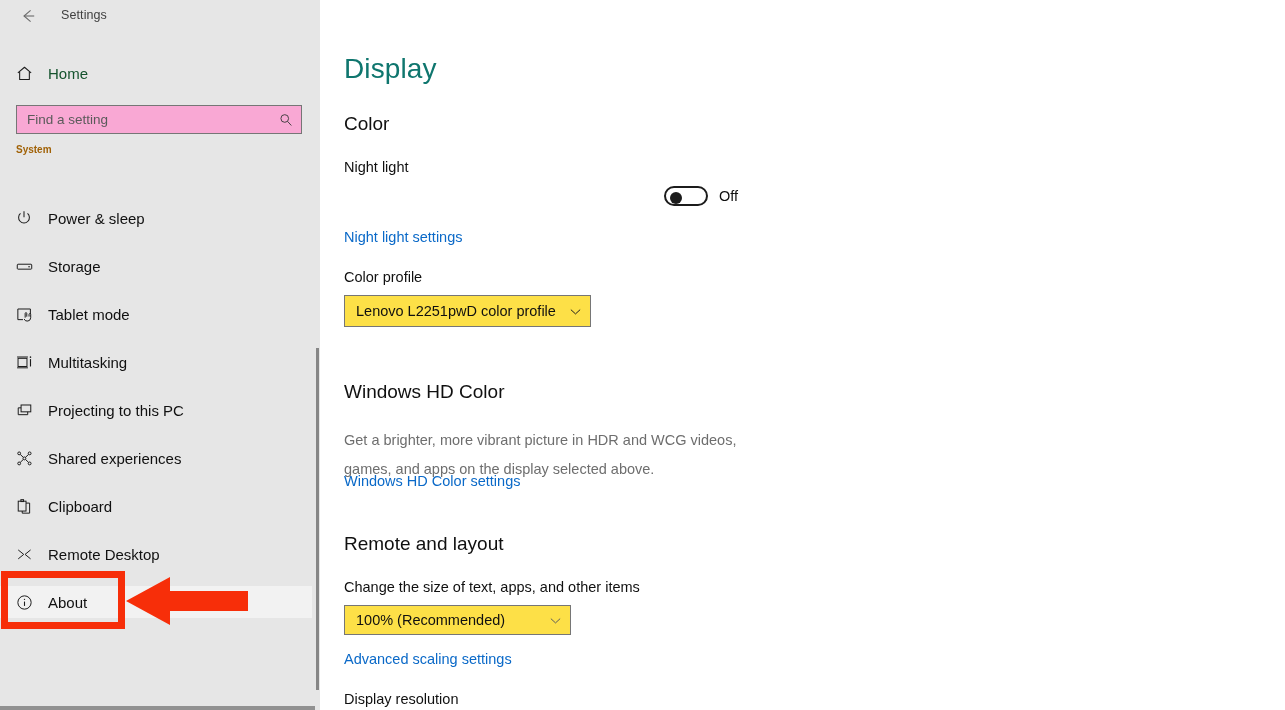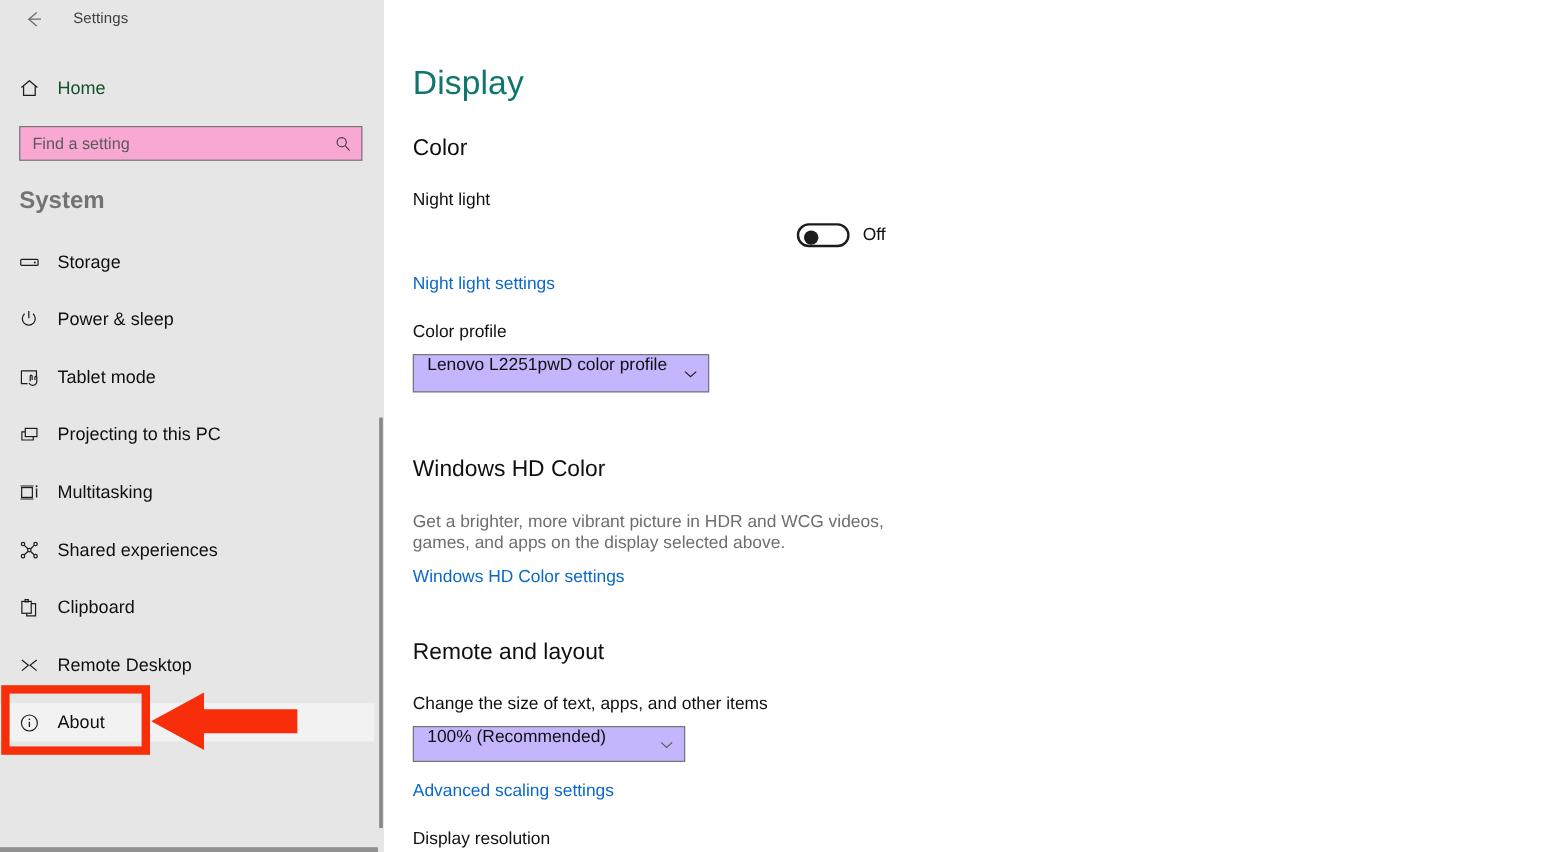--- a/index.html
+++ b/index.html
@@ -92,24 +92,24 @@
     min-width: 0;
   }
   #search-input::placeholder { color: #5a5a5a; opacity: 1; }
   #search-icon-wrap {
     flex: 0 0 30px;
     display: flex; align-items: center; justify-content: center;
   }
 
   #group-title {
     position: absolute;
-    left: 16px; top: 156px;
-    font-size: 20px;
+    left: 16px; top: 144px;
+    font-size: 10px;
     font-weight: bold;
-    color: #737373;
+    color: #a16207;
   }
 
   #nav-list {
     position: absolute;
     left: 0; top: 202px;
     width: 312px;
   }
   .nav-item {
     position: relative;
     height: 32px;
@@ -180,21 +180,21 @@
   }
   .field-label {
     position: absolute;
     font-size: 14.5px;
     color: #101010;
   }
   .body-text {
     position: absolute;
     font-size: 14.5px;
     color: #6e6e6e;
-    line-height: 18px;
+    line-height: 29px;
   }
   .link {
     position: absolute;
     font-size: 14.5px;
     color: #0a69c8;
     cursor: default;
     white-space: nowrap;
   }
 
   
@@ -220,22 +220,23 @@
     left: 399px; top: 188px;
     font-size: 14.5px;
     color: #101010;
   }
 
   
   .combo {
     position: absolute;
     box-sizing: border-box;
     border: 1px solid #767676;
-    background: #c4b5fd;
+    background: #fde047;
     display: flex;
+    align-items: center;
     cursor: default;
   }
   .combo .combo-value {
     flex: 1 1 auto;
     padding-left: 11px;
     font-size: 14.5px;
     color: #101010;
     white-space: nowrap;
     overflow: hidden;
   }
@@ -316,70 +317,70 @@
         </svg>
       </span>
     </div>
 
     <div id="group-title">System</div>
 
     <div id="nav-list">
 
       <div class="nav-item">
         <span class="nav-ico">
-          <svg width="19" height="19" viewBox="0 0 20 20">
-            <rect x="2.4" y="7.6" width="15.2" height="5.2" rx="0.8" fill="none" stroke="#1c1c1c" stroke-width="1.05"></rect>
-            <circle cx="14.8" cy="10.2" r="0.85" fill="#1c1c1c"></circle>
-          </svg>
-        </span>
-        <span class="nav-label">Storage</span>
-      </div>
-
-      <div class="nav-item">
-        <span class="nav-ico">
           <svg width="18" height="18" viewBox="0 0 20 20">
             <path d="M6.1 4.9 a6 6 0 1 0 7.8 0" fill="none" stroke="#1c1c1c" stroke-width="1.15"></path>
             <path d="M10 2.4 V9.2" stroke="#1c1c1c" stroke-width="1.15" fill="none"></path>
           </svg>
         </span>
         <span class="nav-label">Power &amp; sleep</span>
+      </div>
+
+      <div class="nav-item">
+        <span class="nav-ico">
+          <svg width="19" height="19" viewBox="0 0 20 20">
+            <rect x="2.4" y="7.6" width="15.2" height="5.2" rx="0.8" fill="none" stroke="#1c1c1c" stroke-width="1.05"></rect>
+            <circle cx="14.8" cy="10.2" r="0.85" fill="#1c1c1c"></circle>
+          </svg>
+        </span>
+        <span class="nav-label">Storage</span>
       </div>
 
       <div class="nav-item">
         <span class="nav-ico">
           <svg width="19" height="19" viewBox="0 0 20 20">
             <path d="M3 4.2 H16.2 V9.6" fill="none" stroke="#1c1c1c" stroke-width="1.05"></path>
             <path d="M3 4.2 V15.4 H8.4" fill="none" stroke="#1c1c1c" stroke-width="1.05"></path>
             <path d="M9.6 14.8 a3.6 3.6 0 0 0 6.9 -1.4 V9.9 a0.85 0.85 0 0 0 -1.7 0 v2.3" fill="none" stroke="#1c1c1c" stroke-width="1.05"></path>
             <path d="M12.4 12.3 V8.9 a0.85 0.85 0 0 0 -1.7 0 v4.4" fill="none" stroke="#1c1c1c" stroke-width="1.05"></path>
           </svg>
         </span>
         <span class="nav-label">Tablet mode</span>
       </div>
 
       <div class="nav-item">
         <span class="nav-ico">
           <svg width="19" height="19" viewBox="0 0 20 20">
-            <rect x="6.4" y="4.2" width="10.2" height="7.2" fill="none" stroke="#1c1c1c" stroke-width="1.05"></rect>
-            <path d="M6.4 7.2 H3.4 V14.4 H13.4 V11.4" fill="none" stroke="#1c1c1c" stroke-width="1.05"></path>
-          </svg>
-        </span>
-        <span class="nav-label">Projecting to this PC</span>
-      </div>
-
-      <div class="nav-item">
-        <span class="nav-ico">
-          <svg width="19" height="19" viewBox="0 0 20 20">
             <rect x="3.2" y="5.6" width="9.4" height="8.6" fill="none" stroke="#1c1c1c" stroke-width="1.05"></rect>
             <path d="M2.2 4.2 H13.6 M2.2 15.6 H13.6" stroke="#1c1c1c" stroke-width="1.05" fill="none"></path>
             <path d="M16.3 6.4 V14.2" stroke="#1c1c1c" stroke-width="1.2" fill="none"></path>
             <circle cx="16.3" cy="4.4" r="0.85" fill="#1c1c1c"></circle>
           </svg>
         </span>
         <span class="nav-label">Multitasking</span>
+      </div>
+
+      <div class="nav-item">
+        <span class="nav-ico">
+          <svg width="19" height="19" viewBox="0 0 20 20">
+            <rect x="6.4" y="4.2" width="10.2" height="7.2" fill="none" stroke="#1c1c1c" stroke-width="1.05"></rect>
+            <path d="M6.4 7.2 H3.4 V14.4 H13.4 V11.4" fill="none" stroke="#1c1c1c" stroke-width="1.05"></path>
+          </svg>
+        </span>
+        <span class="nav-label">Projecting to this PC</span>
       </div>
 
       <div class="nav-item">
         <span class="nav-ico">
           <svg width="19" height="19" viewBox="0 0 20 20">
             <circle cx="4.4" cy="4.6" r="1.5" fill="none" stroke="#1c1c1c" stroke-width="1.05"></circle>
             <circle cx="15.4" cy="4.6" r="1.5" fill="none" stroke="#1c1c1c" stroke-width="1.05"></circle>
             <circle cx="4.4" cy="15.2" r="1.5" fill="none" stroke="#1c1c1c" stroke-width="1.05"></circle>
             <circle cx="15.4" cy="15.2" r="1.5" fill="none" stroke="#1c1c1c" stroke-width="1.05"></circle>
             <circle cx="9.9" cy="9.9" r="1.5" fill="none" stroke="#1c1c1c" stroke-width="1.05"></circle>

